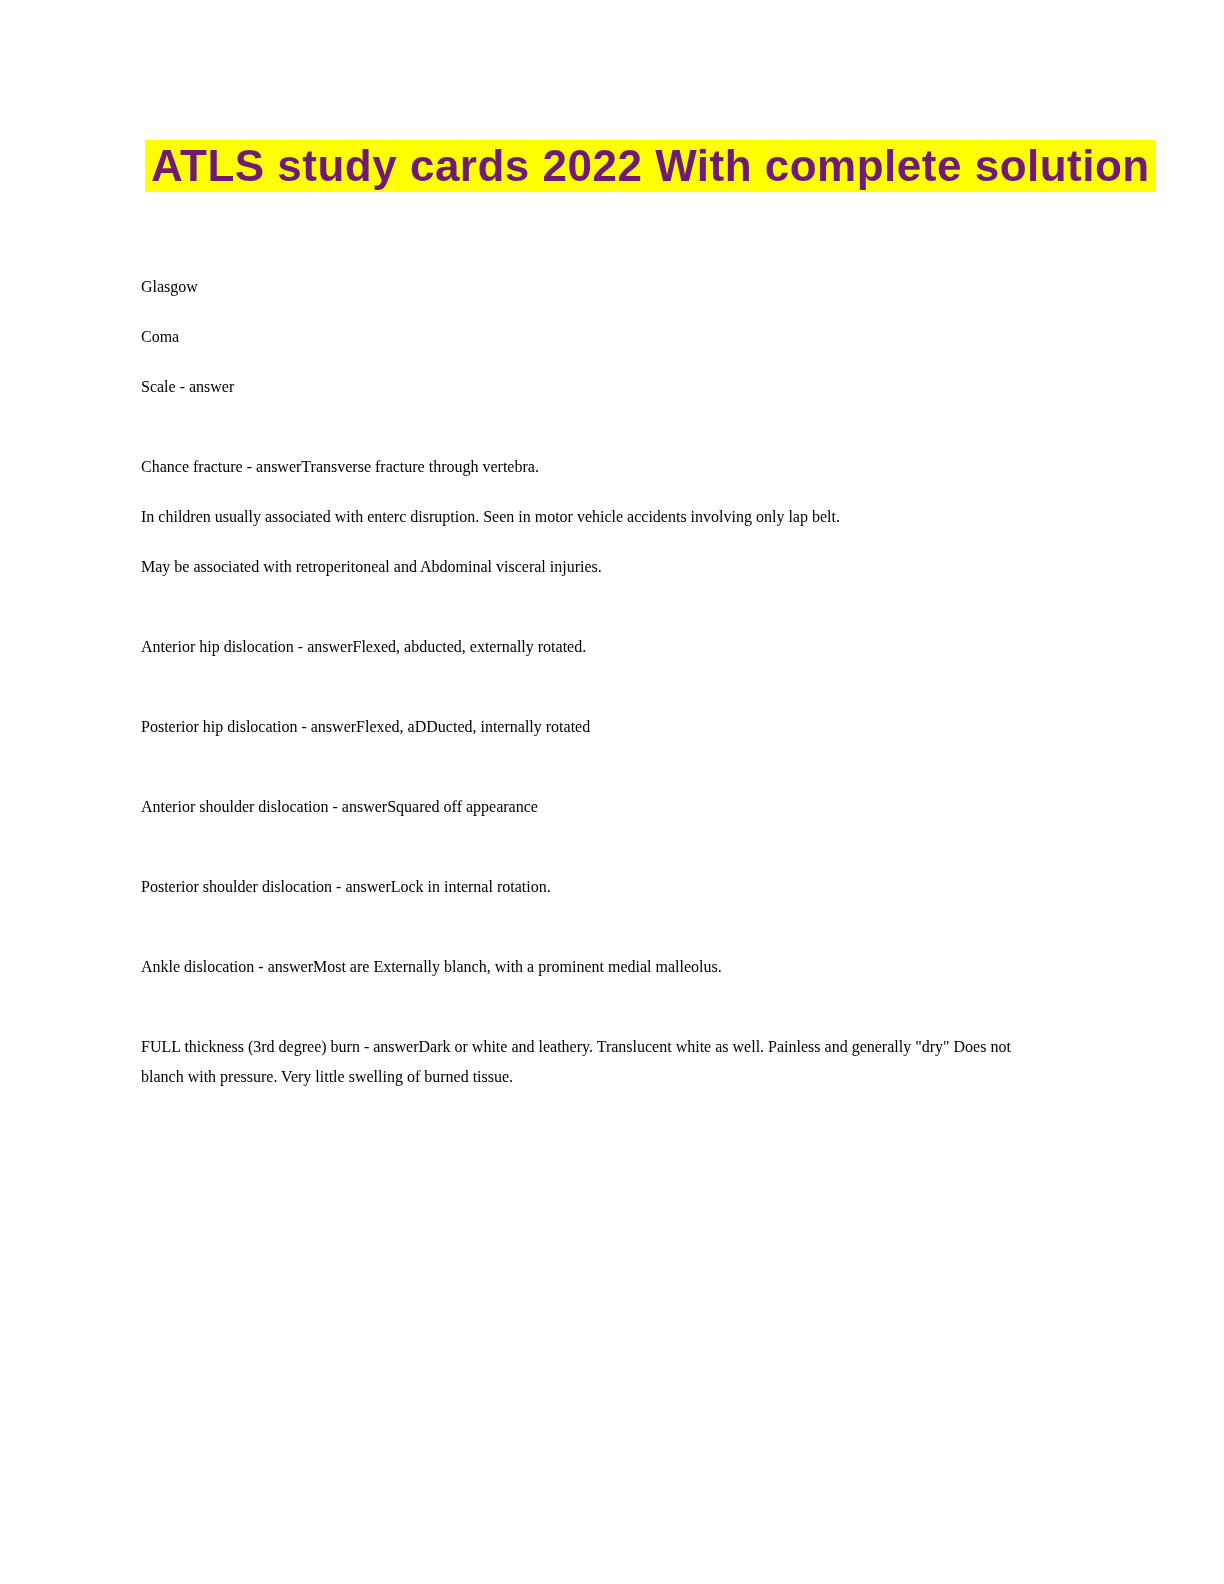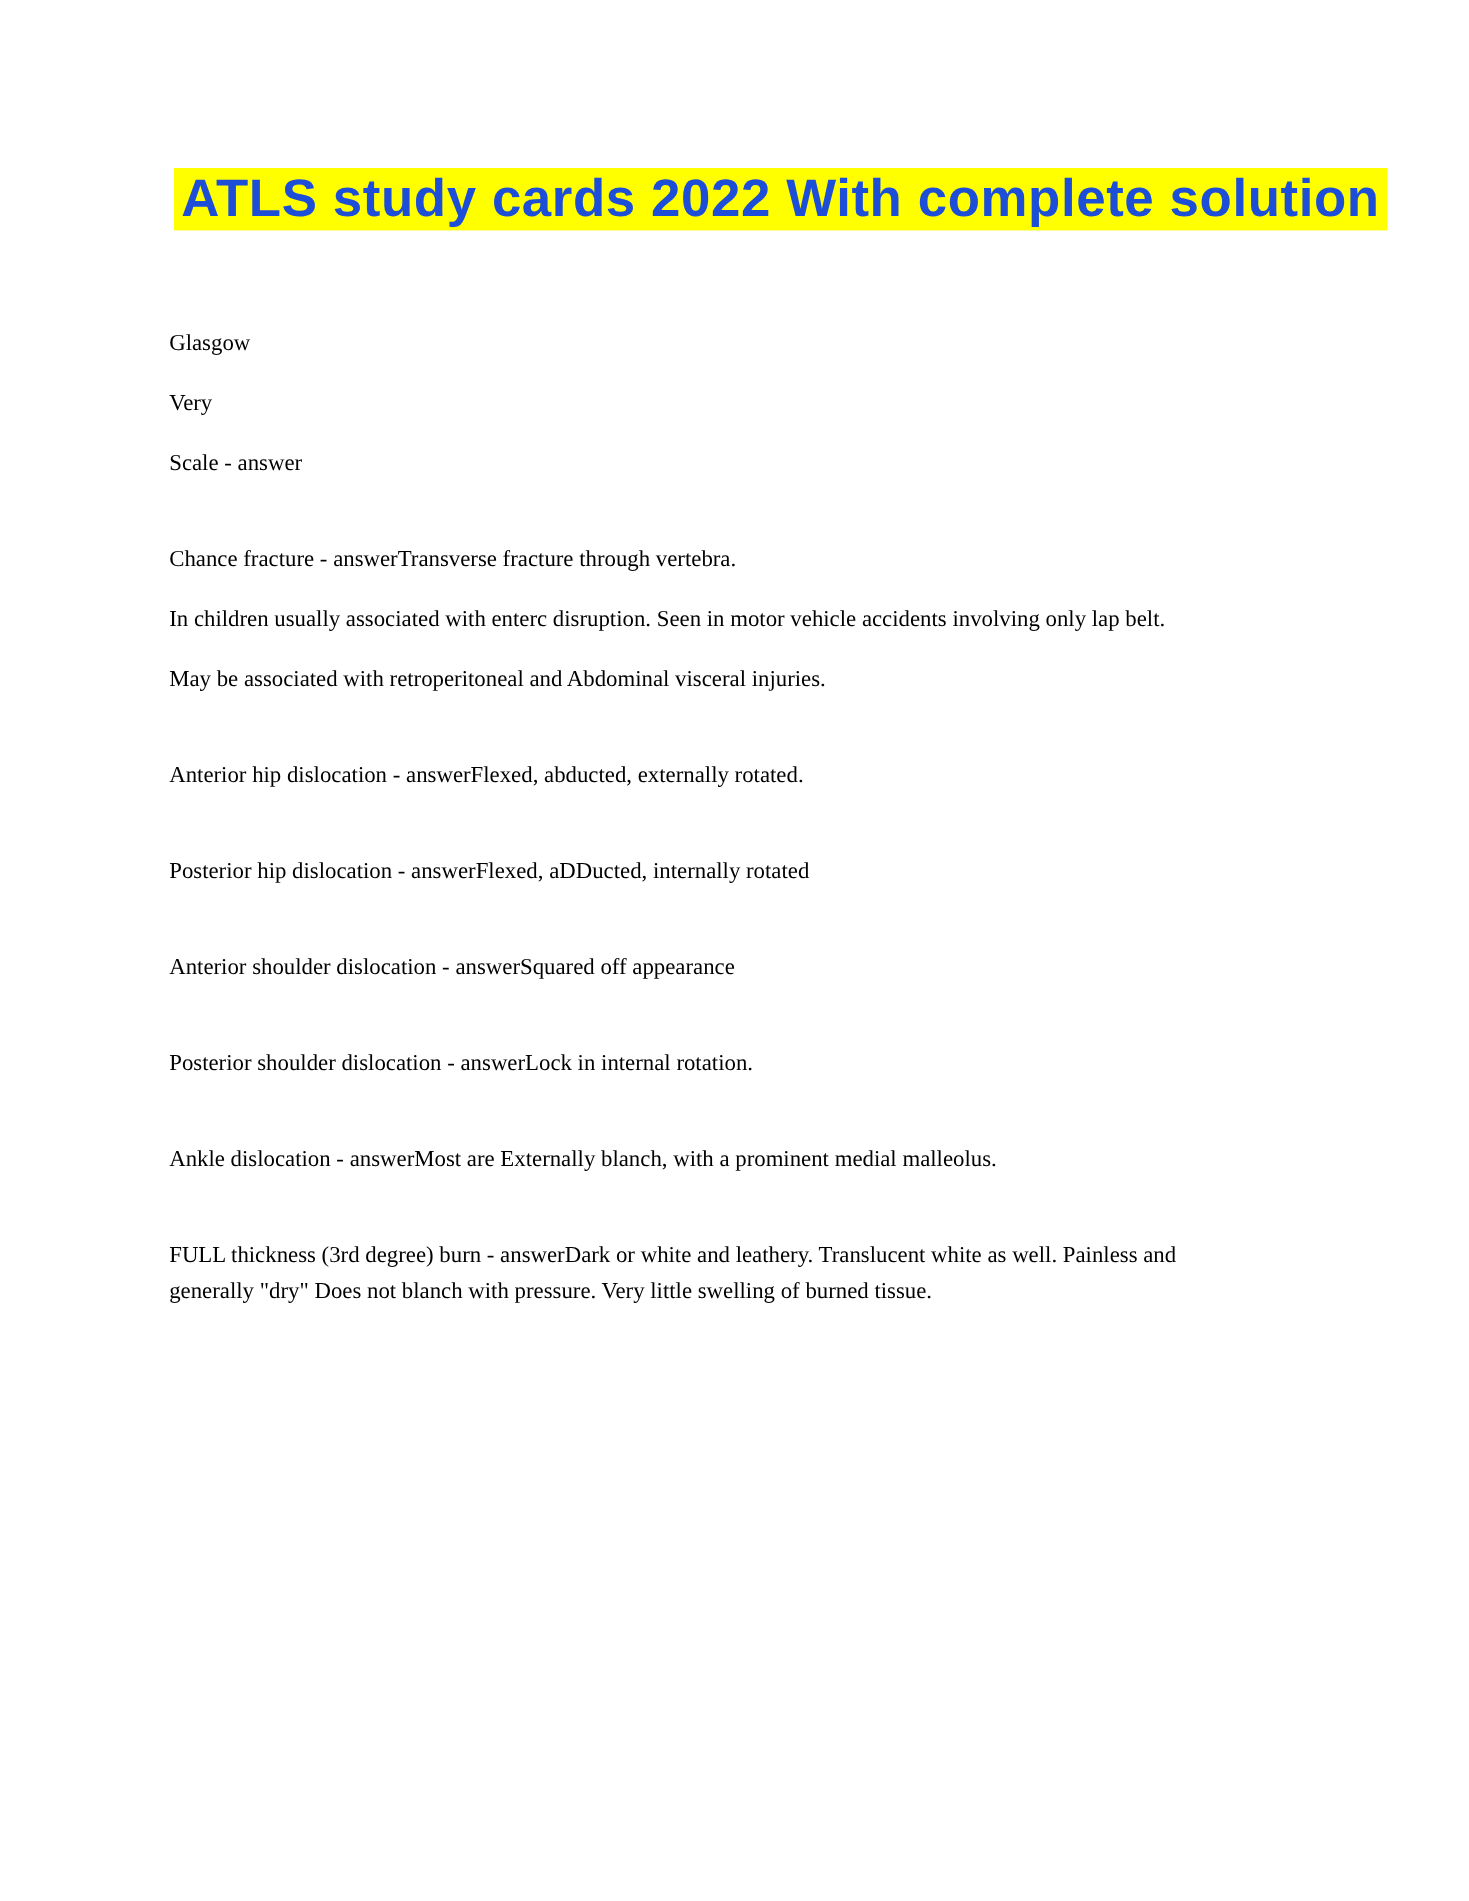--- a/index.html
+++ b/index.html
@@ -25,43 +25,43 @@
     font-weight: 700;
     font-size: 44px;
     line-height: 52px;
     letter-spacing: 0.5px;
     padding: 0 6px;
     white-space: nowrap;
   }
   .content {
     margin: 80px 170px 0 141px;
     width: 912px;
-    font-size: 19px;
+    font-size: 16px;
     line-height: 30px;
   }
   .content p.para {
     margin: 0 0 20px 0;
     padding: 0;
   }
   .content p.card-start {
     margin-top: 50px;
   }
 </style>
 </head>
 <body>
 
 <div class="page">
 
   <div class="title-row">
-    <span class="doc-title" style="color: #1d4ed8; background-color: rgb(255, 255, 0);">ATLS study cards 2022 With complete solution</span>
+    <span class="doc-title" style="color: #701a75; background-color: rgb(255, 255, 0);">ATLS study cards 2022 With complete solution</span>
   </div>
 
   <div class="content" style="color: rgb(0, 0, 0);">
     <p class="para">Glasgow</p>
-    <p class="para">Very</p>
+    <p class="para">Coma</p>
     <p class="para">Scale - answer</p>
 
     <p class="para card-start">Chance fracture - answerTransverse fracture through vertebra.</p>
     <p class="para">In children usually associated with enterc disruption. Seen in motor vehicle accidents involving only lap belt.</p>
     <p class="para">May be associated with retroperitoneal and Abdominal visceral injuries.</p>
 
     <p class="para card-start">Anterior hip dislocation - answerFlexed, abducted, externally rotated.</p>
 
 
     <p class="para card-start">Posterior hip dislocation - answerFlexed, aDDucted, internally rotated</p>

